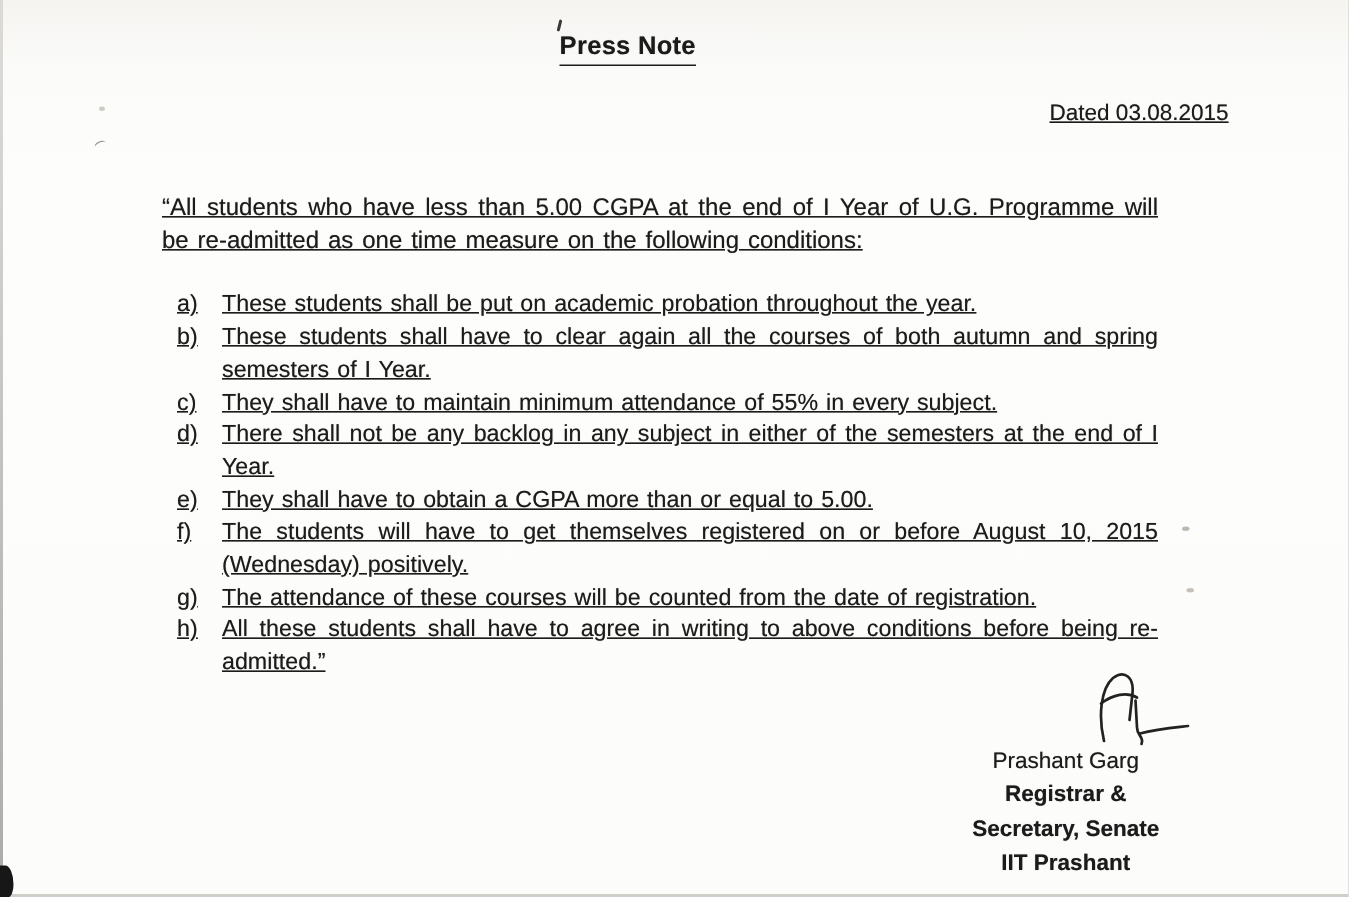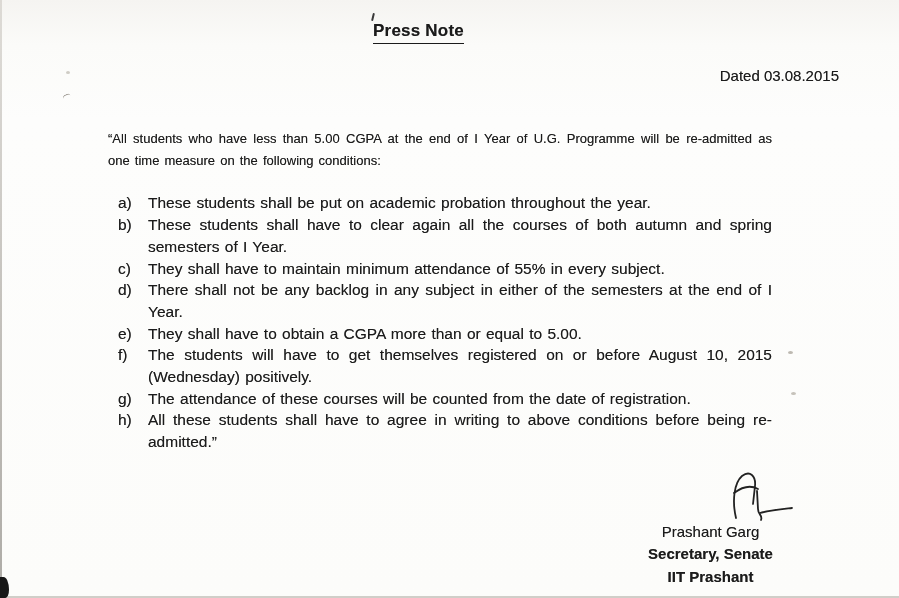--- a/index.html
+++ b/index.html
@@ -9,67 +9,68 @@
   .page {
     position: relative;
     width: 899px;
     height: 598px;
     margin: 0 auto;
     background: linear-gradient(180deg, #f5f4f1 0px, #fbfbf9 45px, #fdfdfc 120px, #fcfcfa 100%);
     font-family: "Liberation Sans", sans-serif;
     color: #1b1b1b;
     overflow: hidden;
     text-shadow: 0 0 0.5px rgba(27,27,27,0.55);
+    text-decoration: underline;
   }
 
   
   .title-row { margin-top: 21px; text-align: center; }
   .title {
     display: inline-block;
     transform: translateX(-31px);
     font-size: 17px;
     font-weight: bold;
     letter-spacing: 0.2px;
     border-bottom: 1.6px solid #1b1b1b;
     padding-bottom: 2px;
   }
 
   
   .date {
     margin-top: 23px;
     text-align: right;
-    padding-right: 60px;
+    padding-right: 80px;
     font-size: 15px;
   }
 
   
   .intro {
     margin: 44px 127px 0 108px;
-    font-size: 13px;
+    font-size: 16px;
     line-height: 21.7px;
     text-align: justify;
     word-spacing: 1.5px;
   }
 
   
   .conditions {
     margin: 21px 127px 0 118px;
     list-style: none;
     font-size: 15.5px;
     line-height: 21.7px;
   }
   .condition { display: flex; }
   .condition .label { flex: 0 0 30px; }
   .condition .text { flex: 1; text-align: justify; word-spacing: 1px; }
 
   
   .sig-block {
     position: absolute;
     left: 618px;
-    top: 471px;
+    top: 447px;
     width: 185px;
     text-align: center;
     font-size: 15px;
   }
   .sig-mark { display: block; margin: 0 8px 1px auto; }
   .sig-name { line-height: 20px; }
   .sig-bold { font-weight: bold; line-height: 23px; }
 
   
   .artifact { position: absolute; }
@@ -159,17 +160,18 @@
   <div class="sig-block">
     <svg class="sig-mark" width="72" height="50" viewBox="0 0 72 50">
       <g fill="none" stroke="#222" stroke-width="1.8" stroke-linecap="round">
         <path d="M13,47 C9,30 11,12 19,5 C27,-1 33,5 32,15 L30,33"></path>
         <path d="M11,22 C19,16 28,14 35,18"></path>
         <path d="M34,20 L35,38 C35,44 40,44 38,49"></path>
         <path d="M37,42 C48,39 60,38 69,37"></path>
       </g>
     </svg>
     <div class="sig-name">Prashant Garg</div>
+    <div class="sig-bold">Registrar &amp;</div>
     <div class="sig-bold">Secretary, Senate</div>
     <div class="sig-bold">IIT Prashant</div>
   </div>
 
 </div>
 
 </body></html>

